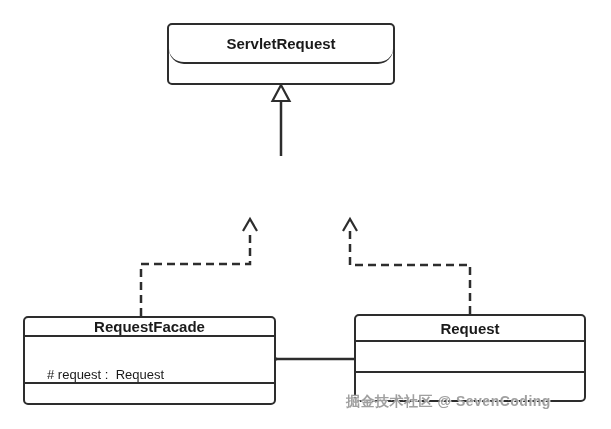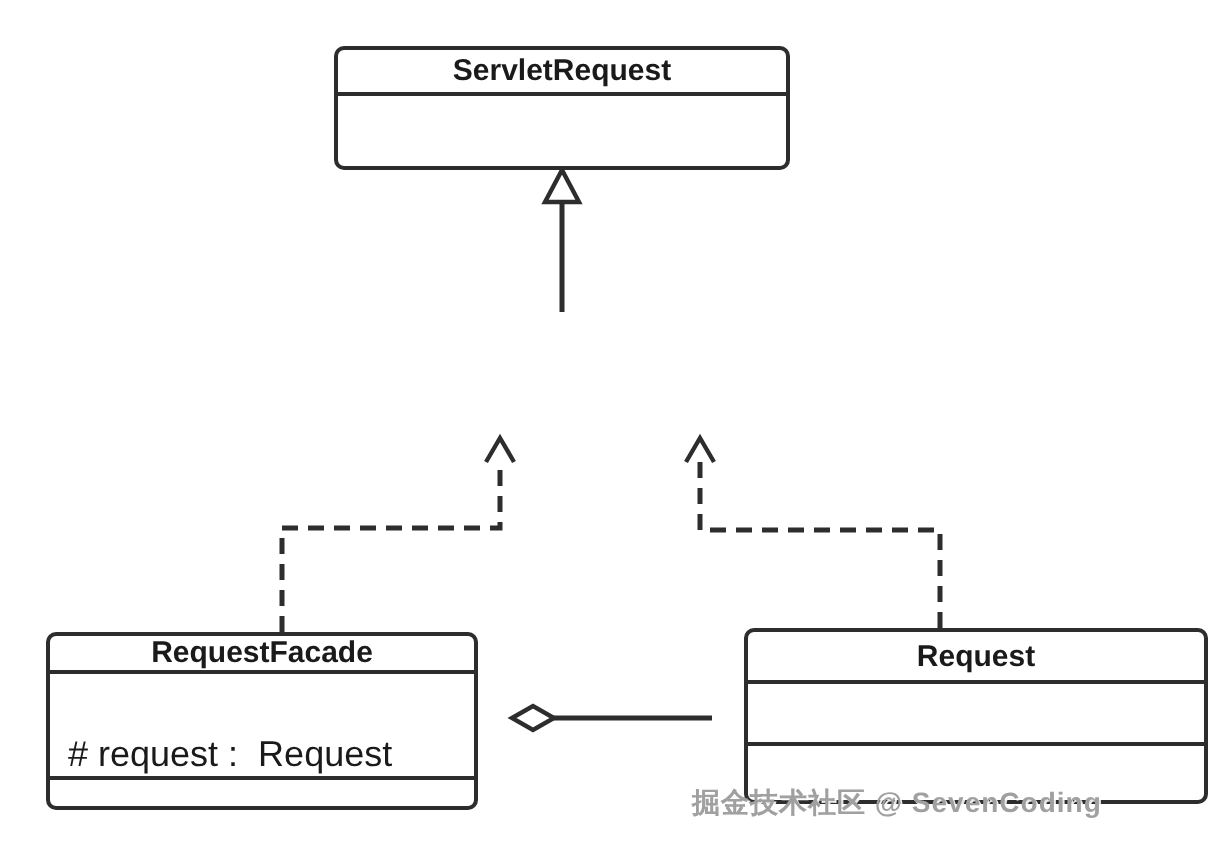--- a/index.html
+++ b/index.html
@@ -32,22 +32,22 @@
   }
   .uml-title{
     box-sizing:border-box;
     display:flex;align-items:center;justify-content:center;
     font-weight:bold;font-size:15px;color:var(--text);
     border-bottom:2.5px solid var(--stroke);
   }
   .uml-attr{
     box-sizing:border-box;
     display:flex;align-items:center;
-    padding-left:9px;
-    font-size:18px;color:var(--text);
+    padding-left:22px;
+    font-size:13px;color:var(--text);
     border-bottom:2.5px solid var(--stroke);
     white-space:pre;
   }
   .uml-empty{flex:1;}
 
   #watermark{
     position:absolute;
     left:346px;top:393px;
     font-size:14px;font-weight:bold;
     color:var(--watermark);
@@ -70,32 +70,32 @@
     <path class="head-open" d="M 243 231 L 250 219 L 257 231"></path>
 
     <path class="conn conn-dashed" d="M 470 314 L 470 265 L 350 265 L 350 230"></path>
     <path class="head-open" d="M 343 231 L 350 219 L 357 231"></path>
 
     <line class="conn" x1="277" y1="359" x2="356" y2="359"></line>
     <polygon class="head-fill" points="256,359 266.5,353 277,359 266.5,365"></polygon>
   </svg>
 
   <div class="uml-class" style="left:167px;top:23px;width:228px;height:62px;">
-    <div class="uml-title" style="height:23px;">ServletRequest</div>
+    <div class="uml-title" style="height:39px;border-radius:15px;">ServletRequest</div>
     <div class="uml-empty"></div>
   </div>
 
 
-  <div class="uml-class" style="left:23px;top:316px;width:216px;height:89px;gap:30px;">
+  <div class="uml-class" style="left:23px;top:316px;width:253px;height:89px;gap:30px;">
     <div class="uml-title" style="height:27px;">RequestFacade</div>
     <div class="uml-attr" style="height:29px;"># request :  Request</div>
     <div class="uml-empty"></div>
   </div>
 
-  <div class="uml-class" style="left:372px;top:314px;width:232px;height:88px;">
+  <div class="uml-class" style="left:354px;top:314px;width:232px;height:88px;">
     <div class="uml-title" style="height:26px;">Request</div>
     <div style="height:31px;border-bottom:2.5px solid var(--stroke);box-sizing:border-box;"></div>
     <div class="uml-empty"></div>
   </div>
 
   <div id="watermark">掘金技术社区 @ SevenCoding</div>
 
 </div>
 
 </body></html>

